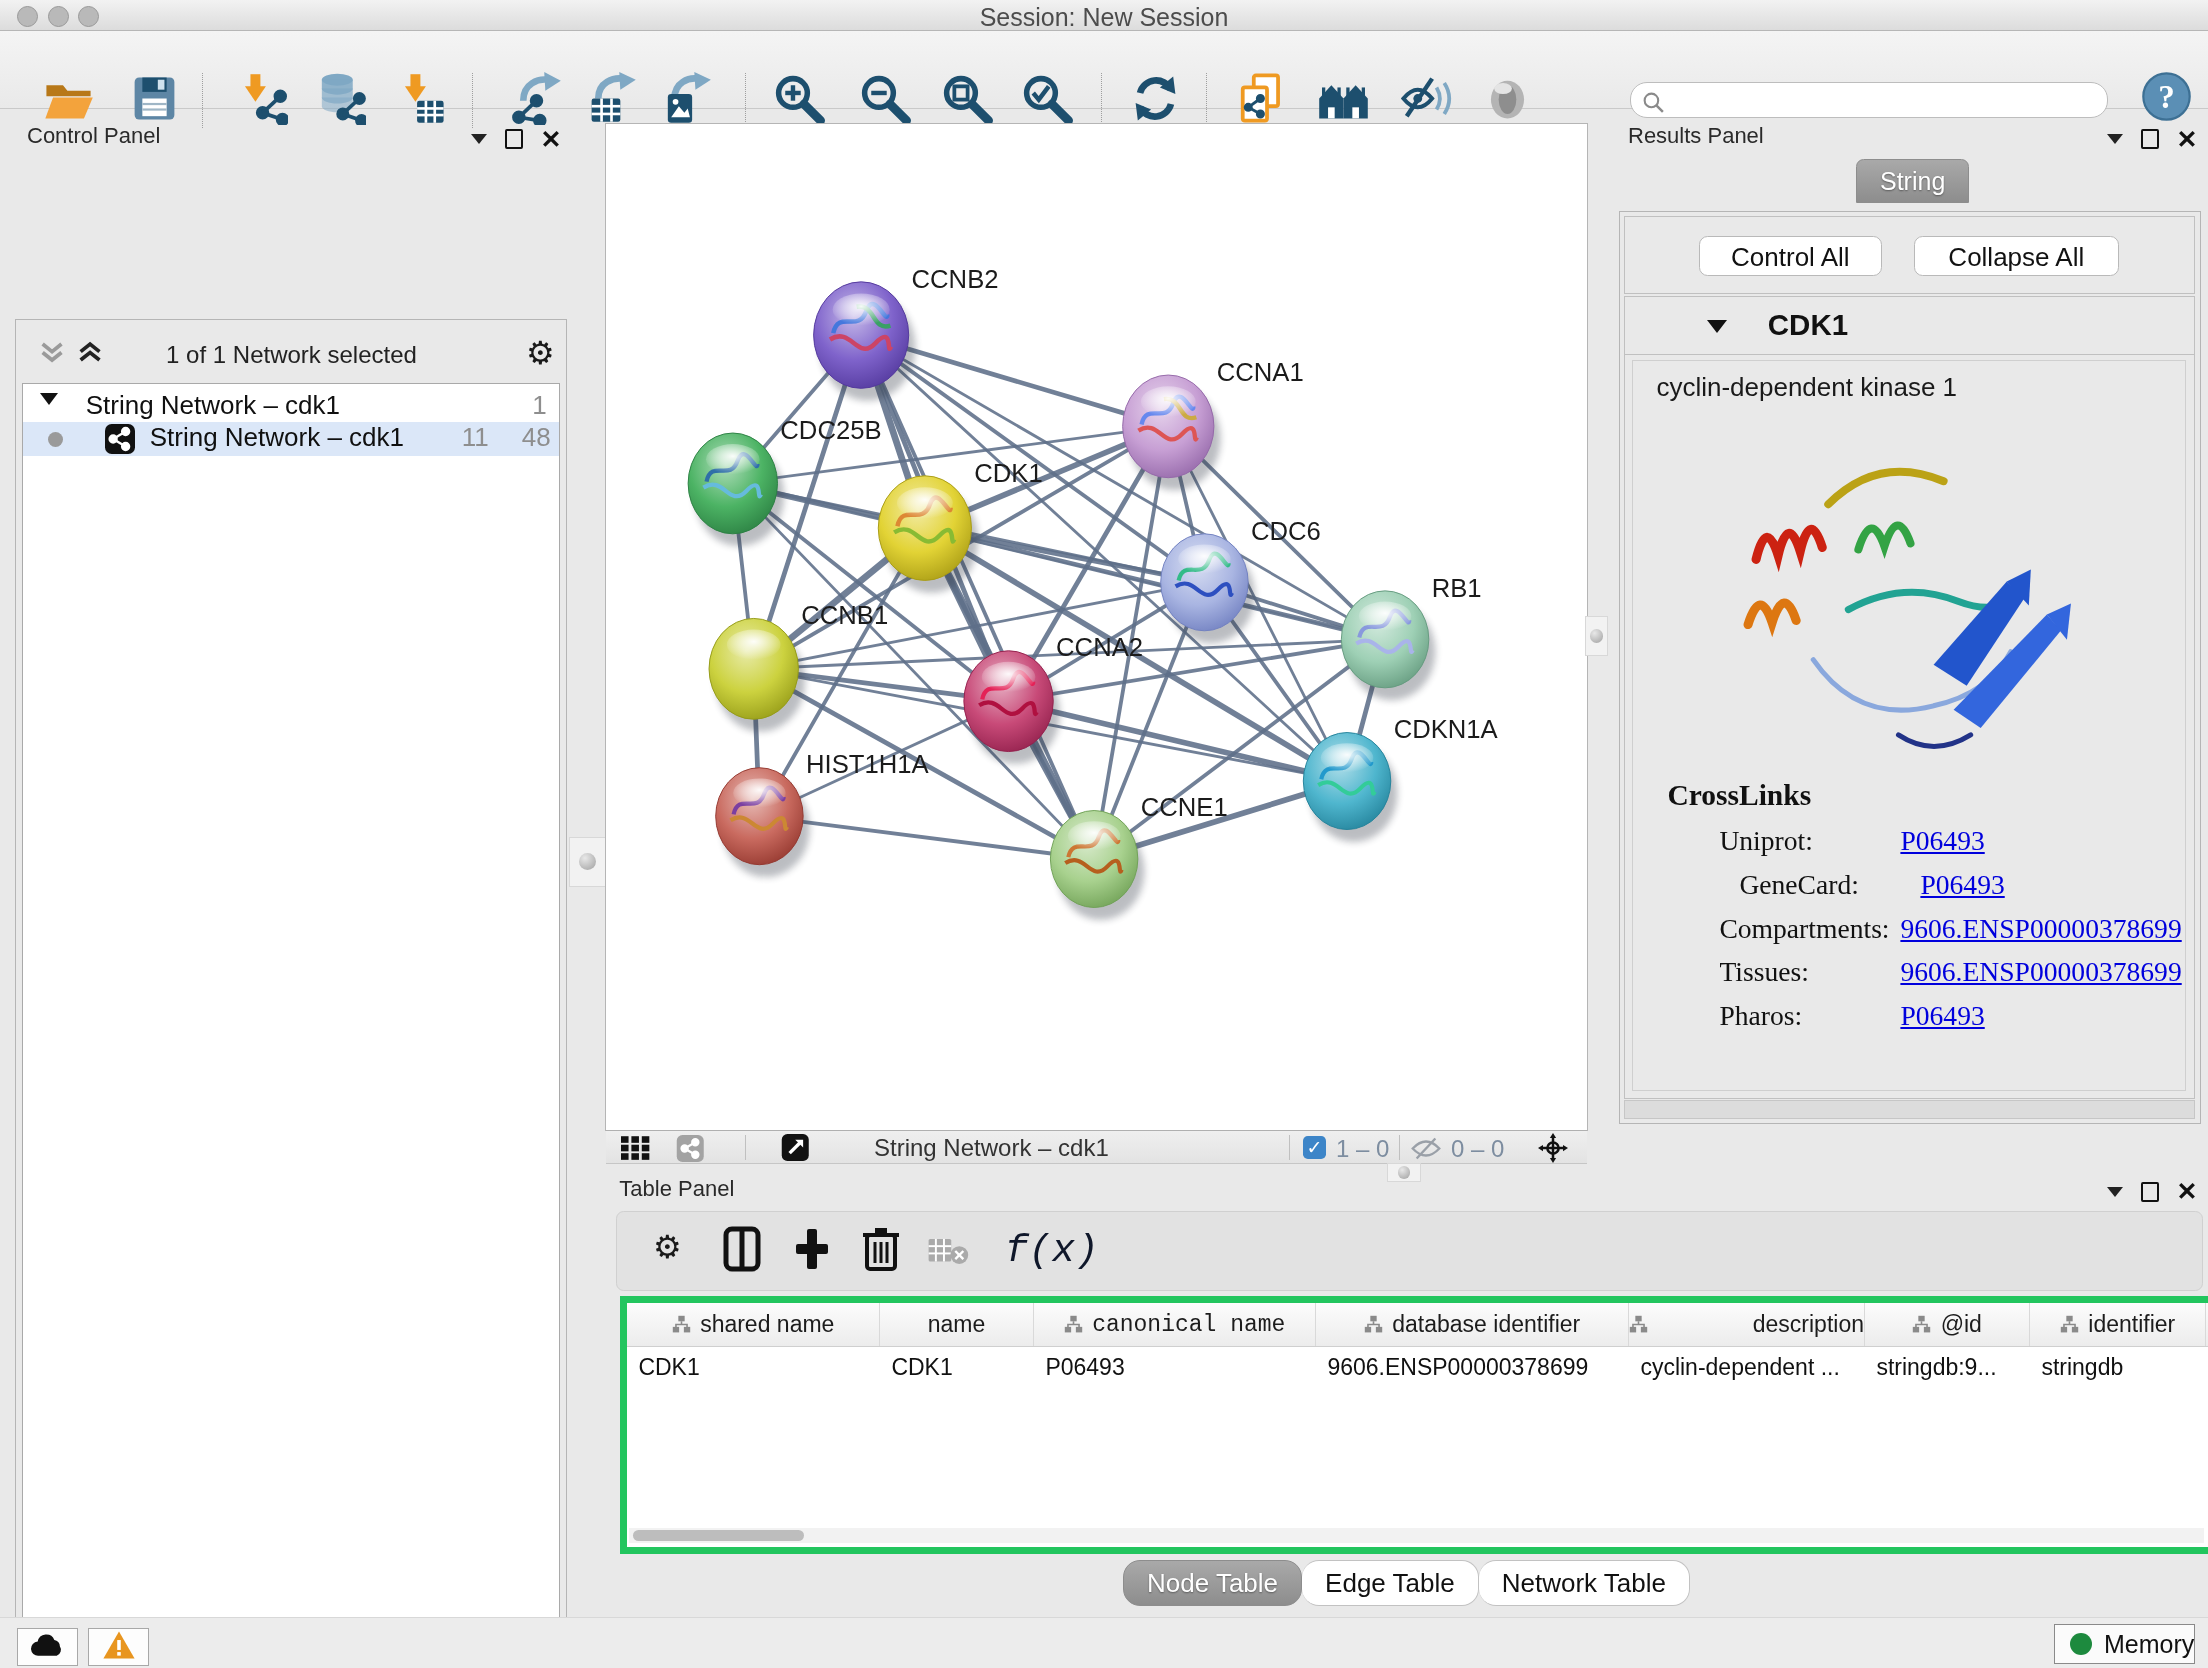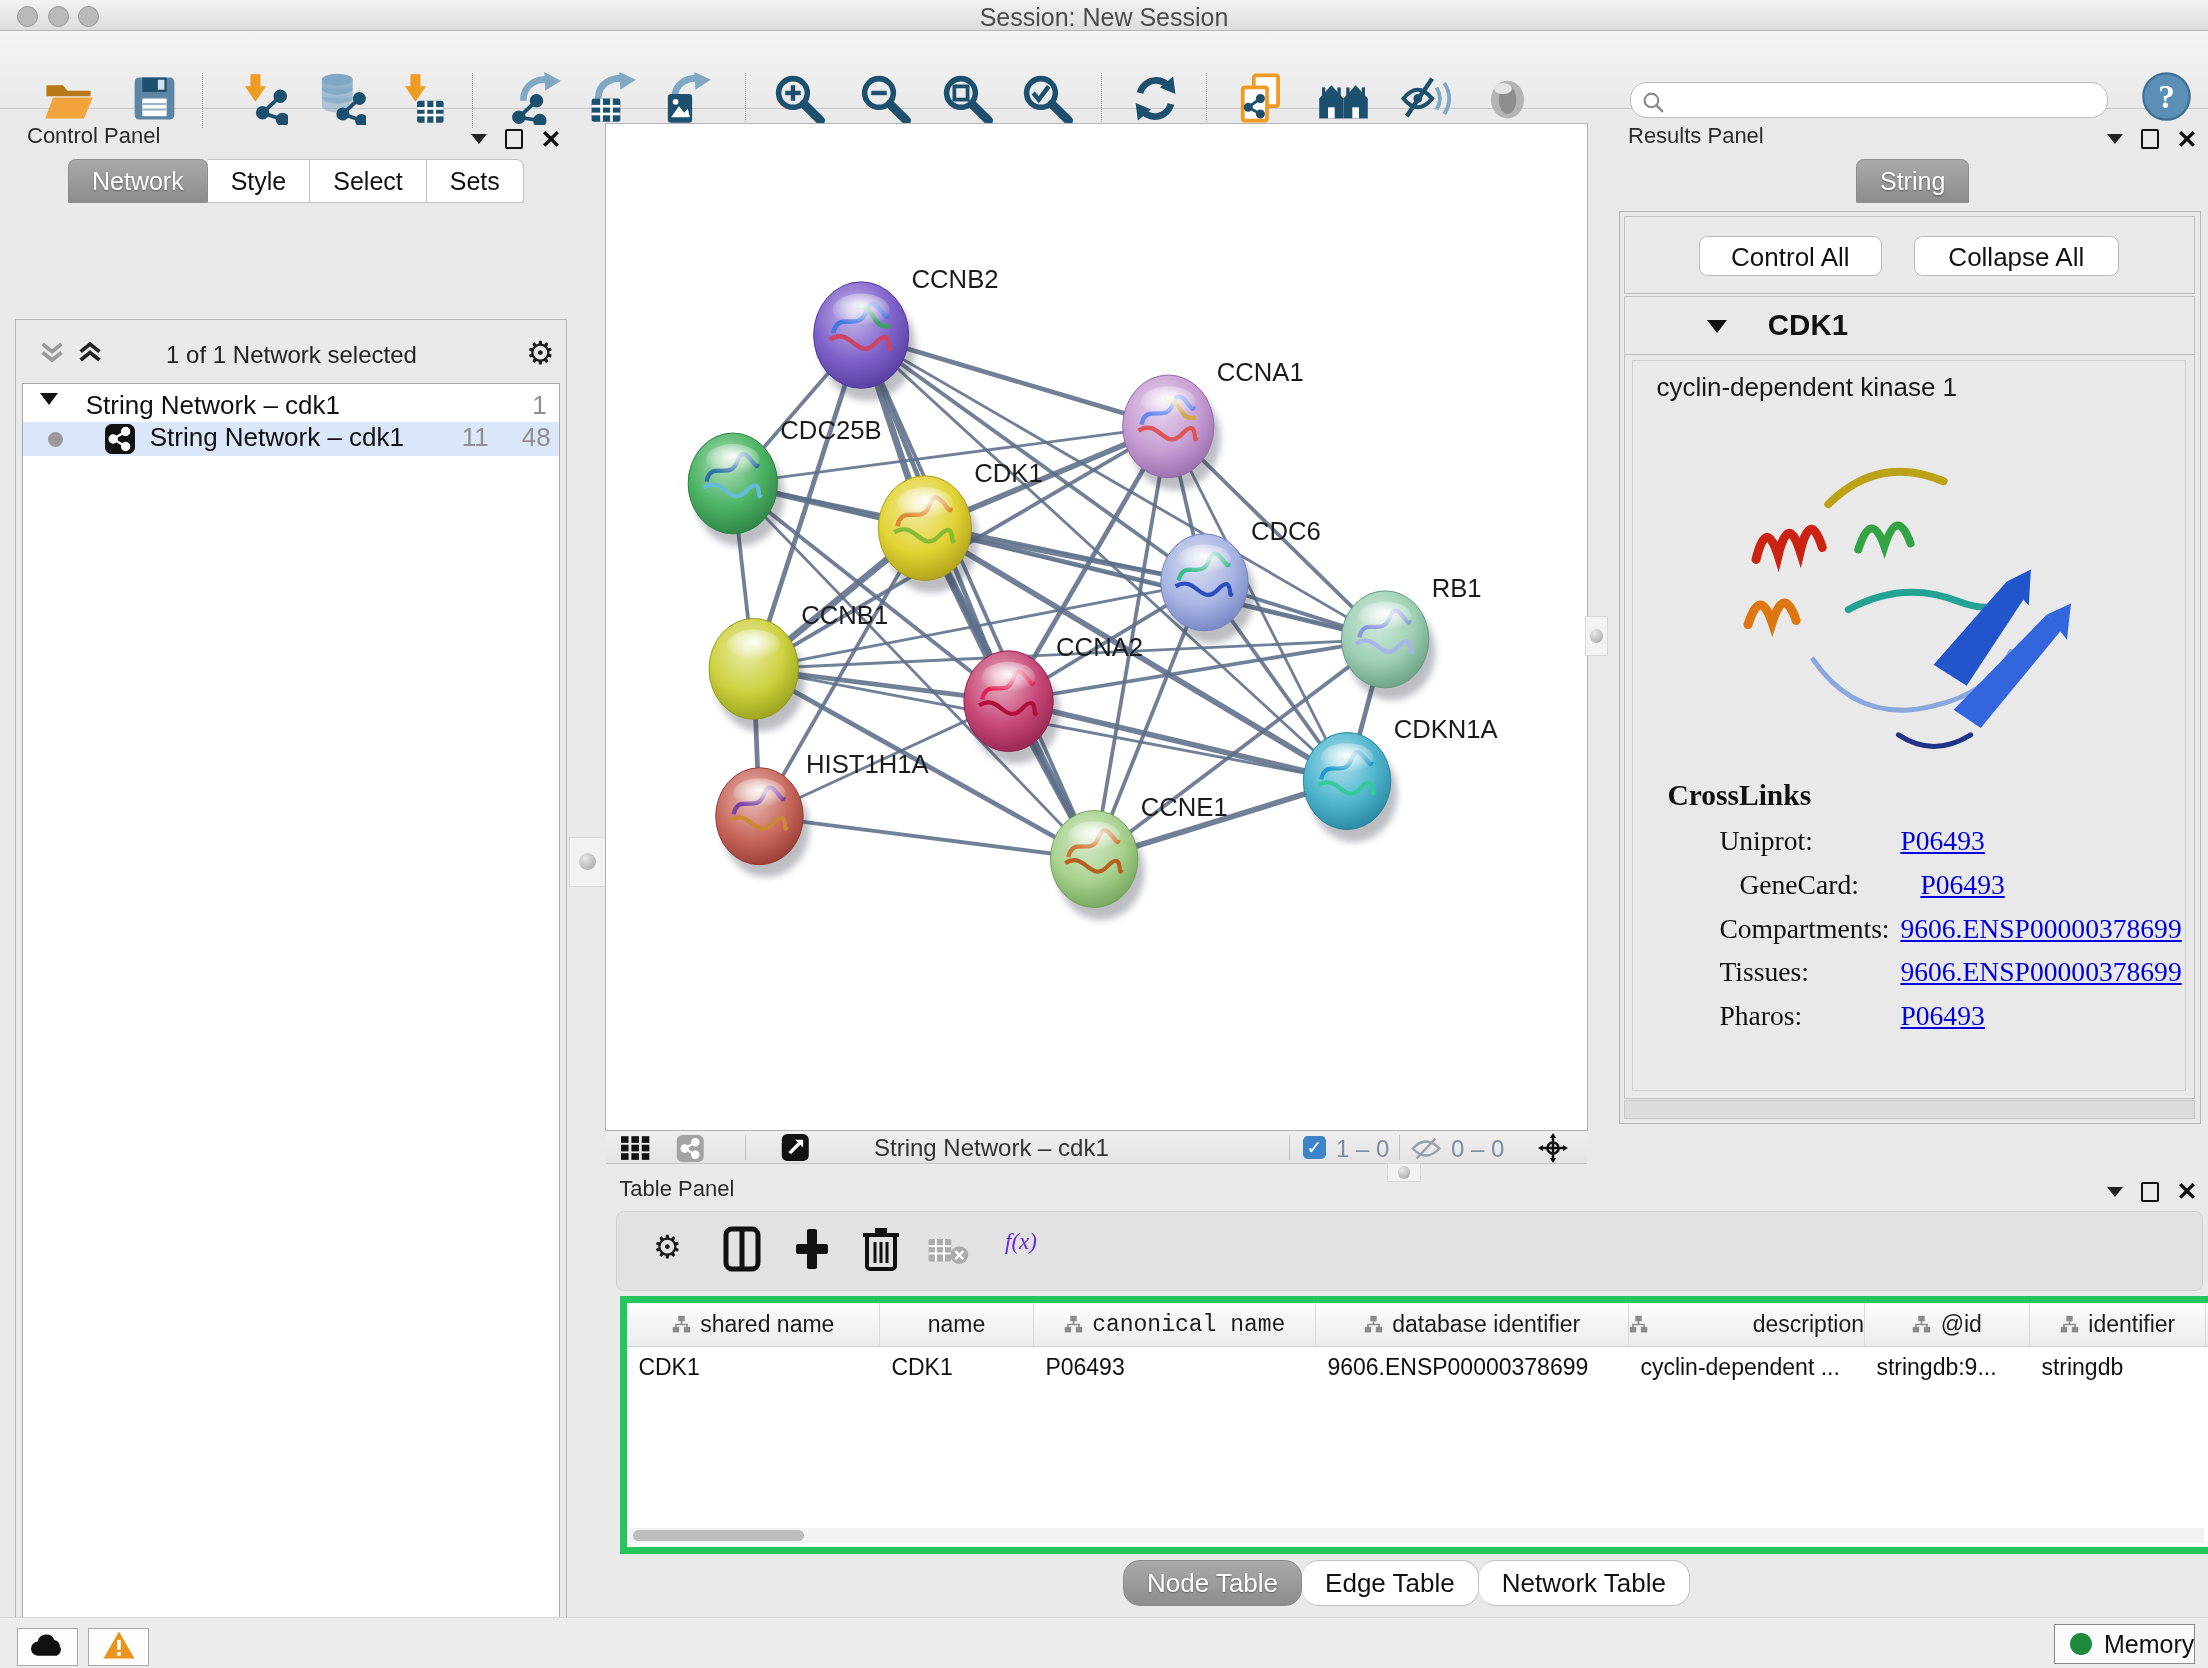--- a/index.html
+++ b/index.html
@@ -105,21 +105,21 @@
   
   #statusbar{position:absolute;left:0;top:1617px;width:2208px;height:51px;background:#ececec;
     border-top:1px solid #d8d8d8;}
   .sbtn{position:absolute;top:9.5px;width:61px;height:38px;background:#fdfdfd;
     border:1px solid #a8a8a8;}
   #membtn{position:absolute;left:2054px;top:5.7px;width:141px;height:40px;background:#fbfbfb;
     border:1px solid #8a8a8a;font-size:25px;color:#111;}
   #memdot{position:absolute;left:15px;top:8.6px;width:22px;height:22px;border-radius:50%;background:#1d8a3e;}
   #memlbl{position:absolute;left:49px;top:5.7px;}
   .gear{font-size:32px;color:#1a1a1a;line-height:32px;}
-  .fx{font-family:Liberation Serif, serif;font-style:italic;font-size:23px;color:#6d28d9;}
+  .fx{font-family:Liberation Mono, monospace;font-style:italic;font-size:39px;color:#0f172a;}
 </style>
 </head>
 <body>
 
 <div id="titlebar">
   <div class="tlight" style="left:17px"></div>
   <div class="tlight" style="left:48px"></div>
   <div class="tlight" style="left:78px"></div>
   <div id="wintitle">Session: New Session</div>
 </div>
@@ -309,21 +309,20 @@
       </svg></button>
 </div>
 
 <div class="abs" style="left:0;top:108px;width:590px;height:1508px">
   <div class="abs ptitle" style="left:27px;top:15px">Control Panel</div>
   <div class="winctl" style="left:458px;top:21px">
     <span class="wc tri"></span>
     <span class="wc flt"></span>
     <span class="wc cls">✕</span>
   </div>
-  <div class="abs" style="left:68px;top:51px" id="cp-tabs"><span class="tab active">Network</span><span class="tab">Style</span><span class="tab">Select</span><span class="tab">Sets</span></div>
 
   <div id="cp-box">
     <svg class="abs" style="left:21px;top:21px" width="32" height="25" viewBox="0 0 34 26">
         <g stroke="#9a9a9a" stroke-width="4" fill="none">
           <polyline points="6,3 16,11 26,3"></polyline>
           <polyline points="6,12 16,20 26,12"></polyline>
         </g>
       </svg>
     <svg class="abs" style="left:59px;top:21px" width="32" height="25" viewBox="0 0 34 26">
         <g stroke="#222" stroke-width="4" fill="none">

